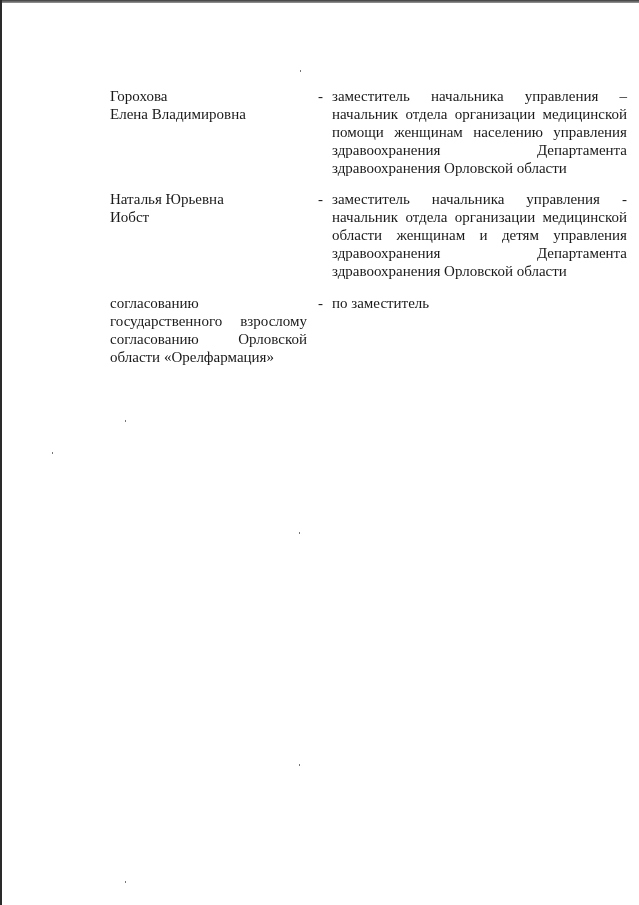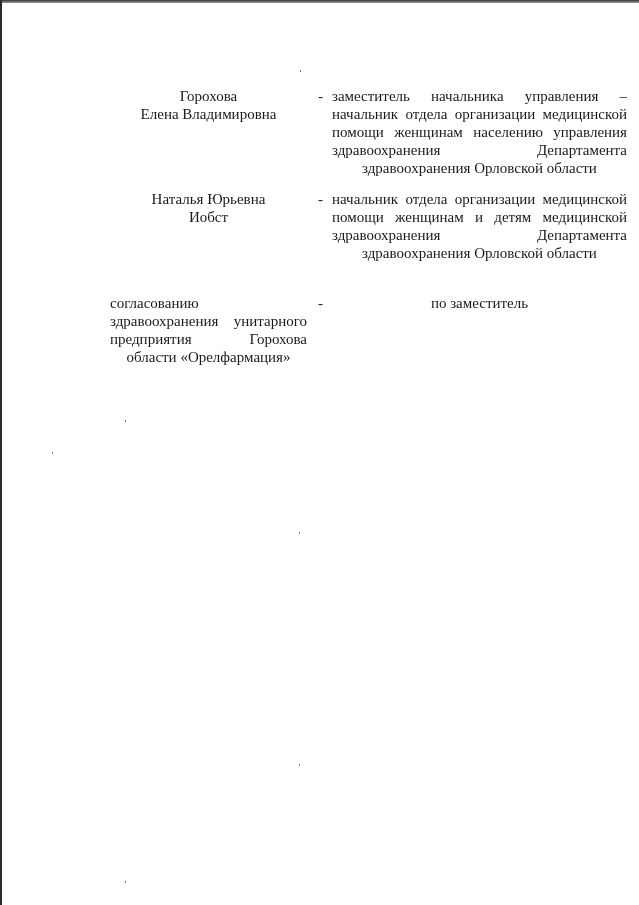--- a/index.html
+++ b/index.html
@@ -51,21 +51,21 @@
       width: 295px;
       text-align: justify;
     }
     .justify-line {
       display: block;
       text-align: justify;
       text-align-last: justify;
     }
     .last-line {
       display: block;
-      text-align: center;
+      text-align: left;
     }
   </style>
 </head>
 <body>
 
 <div class="scan-top"></div>
 <div class="scan-left"></div>
 
 <div class="speck" style="left:300px;top:70px;"></div>
 <div class="speck" style="left:125px;top:420px;"></div>
@@ -89,31 +89,32 @@
   </div>
 </div>
 
 <div class="row" style="top:190px;">
   <div class="name">
     <span class="last-line">Наталья Юрьевна</span>
     <span class="last-line">Иобст</span>
   </div>
   <div class="dash">-</div>
   <div class="desc">
+    <span class="justify-line">заместитель начальника управления -</span>
     <span class="justify-line">начальник отдела организации медицинской</span>
-    <span class="justify-line">помощи женщинам и детям медицинской</span>
+    <span class="justify-line">области женщинам и детям управления</span>
     <span class="justify-line">здравоохранения Департамента</span>
     <span class="last-line">здравоохранения Орловской области</span>
   </div>
 </div>
 
 <div class="row" style="top:294px;">
   <div class="name">
     <span class="justify-line" style="text-align-last:left;">согласованию</span>
-    <span class="justify-line">здравоохранения унитарного</span>
-    <span class="justify-line">предприятия Горохова</span>
+    <span class="justify-line">государственного взрослому</span>
+    <span class="justify-line">согласованию Орловской</span>
     <span class="last-line">области «Орелфармация»</span>
   </div>
   <div class="dash">-</div>
   <div class="desc">
     <span class="last-line">по заместитель</span>
   </div>
 </div>
 
 </body></html>

